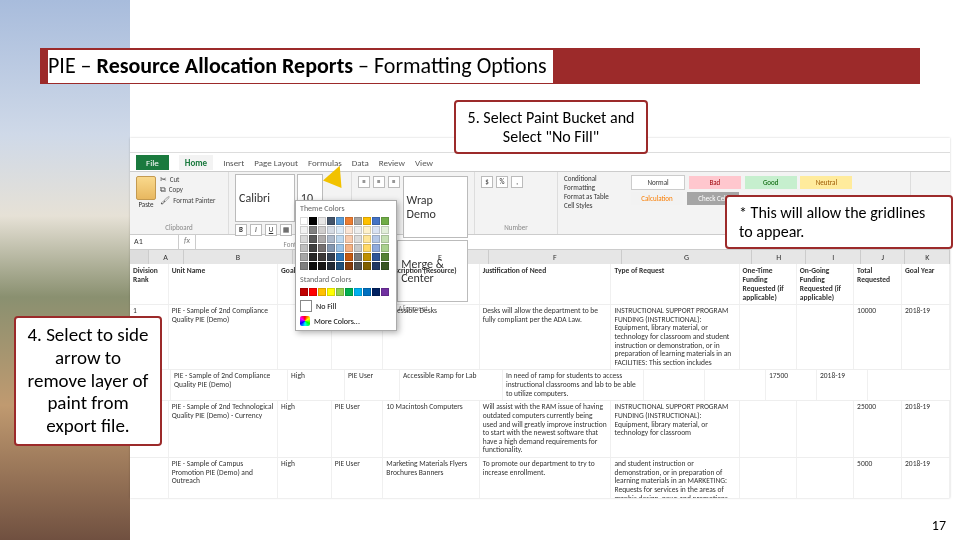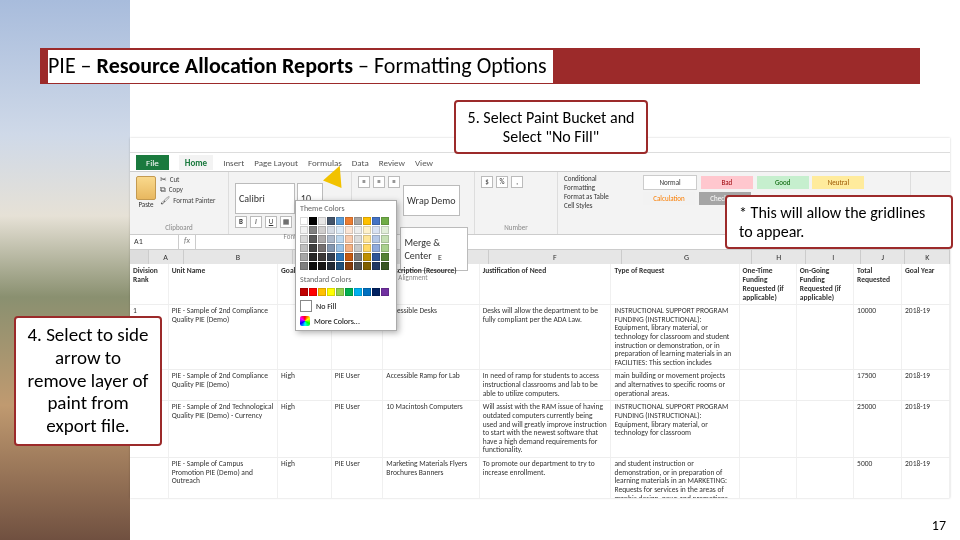--- a/index.html
+++ b/index.html
@@ -109,24 +109,23 @@
     border-radius: 2px;
     margin: 2px auto 0;
   }
   .clip-line { font-size: 7px; color: #444; display: flex; align-items: center; gap: 3px; }
   .scissors::before { content: "✂"; font-size: 8px; }
   .copy-ic::before { content: "⧉"; font-size: 8px; }
   .brush::before { content: "🖌"; font-size: 8px; }
   .fontbox {
     border: 1px solid #bbb;
     background: #fff;
-    padding: 8px 3px;
-    font-size: 10px;
+    padding: 16px 3px;
+    font-size: 12px;
     display: inline-block;
-    margin-top: 9px;
   }
   .btnrow { display: flex; gap: 3px; margin-top: 2px; }
   .mini {
     width: 10px; height: 10px;
     border: 1px solid #bbb;
     background: #fff;
     font-size: 7px;
     text-align: center;
     line-height: 10px;
   }
@@ -343,21 +342,21 @@
         <div class="btnrow">
             <span class="mini">$</span>
             <span class="mini">%</span>
             <span class="mini">,</span>
           </div>
       </div>
       <div class="rgroup-title">Number</div>
     </div>
 
     <div class="rgroup" style="width:340px">
-      <div style="display:flex;gap:18px">
+      <div style="display:flex;gap:6px">
         <div style="width:60px;font-size:7px">
           <div>Conditional Formatting</div>
           <div>Format as Table</div>
           <div>Cell Styles</div>
         </div>
         <div>
           <div>
             <span class="stylecell" style="background:#fff;border:1px solid #ccc">Normal</span>
             <span class="stylecell" style="background:#ffc7ce;color:#9c0006">Bad</span>
             <span class="stylecell" style="background:#c6efce;color:#006100">Good</span>
@@ -422,21 +421,20 @@
           <div class="cell c-tot">10000</div>
           <div class="cell c-year">2018-19</div>
         </div>
         <div class="datarow">
           <div class="cell c-rank"></div>
           <div class="cell c-unit">PIE - Sample of 2nd Compliance Quality PIE (Demo)</div>
           <div class="cell c-goal">High</div>
           <div class="cell c-user">PIE User</div>
           <div class="cell c-desc">Accessible Ramp for Lab</div>
           <div class="cell c-just">In need of ramp for students to access instructional classrooms and lab to be able to utilize computers.</div>
-          <div class="cell c-type">main building or movement projects and alternatives to specific rooms or operational areas.</div>
           <div class="cell c-f1"></div>
           <div class="cell c-f2"></div>
           <div class="cell c-tot">17500</div>
           <div class="cell c-year">2018-19</div>
         </div>
         <div class="datarow">
           <div class="cell c-rank"></div>
           <div class="cell c-unit">PIE - Sample of 2nd Technological Quality PIE (Demo) - Currency</div>
           <div class="cell c-goal">High</div>
           <div class="cell c-user">PIE User</div>

